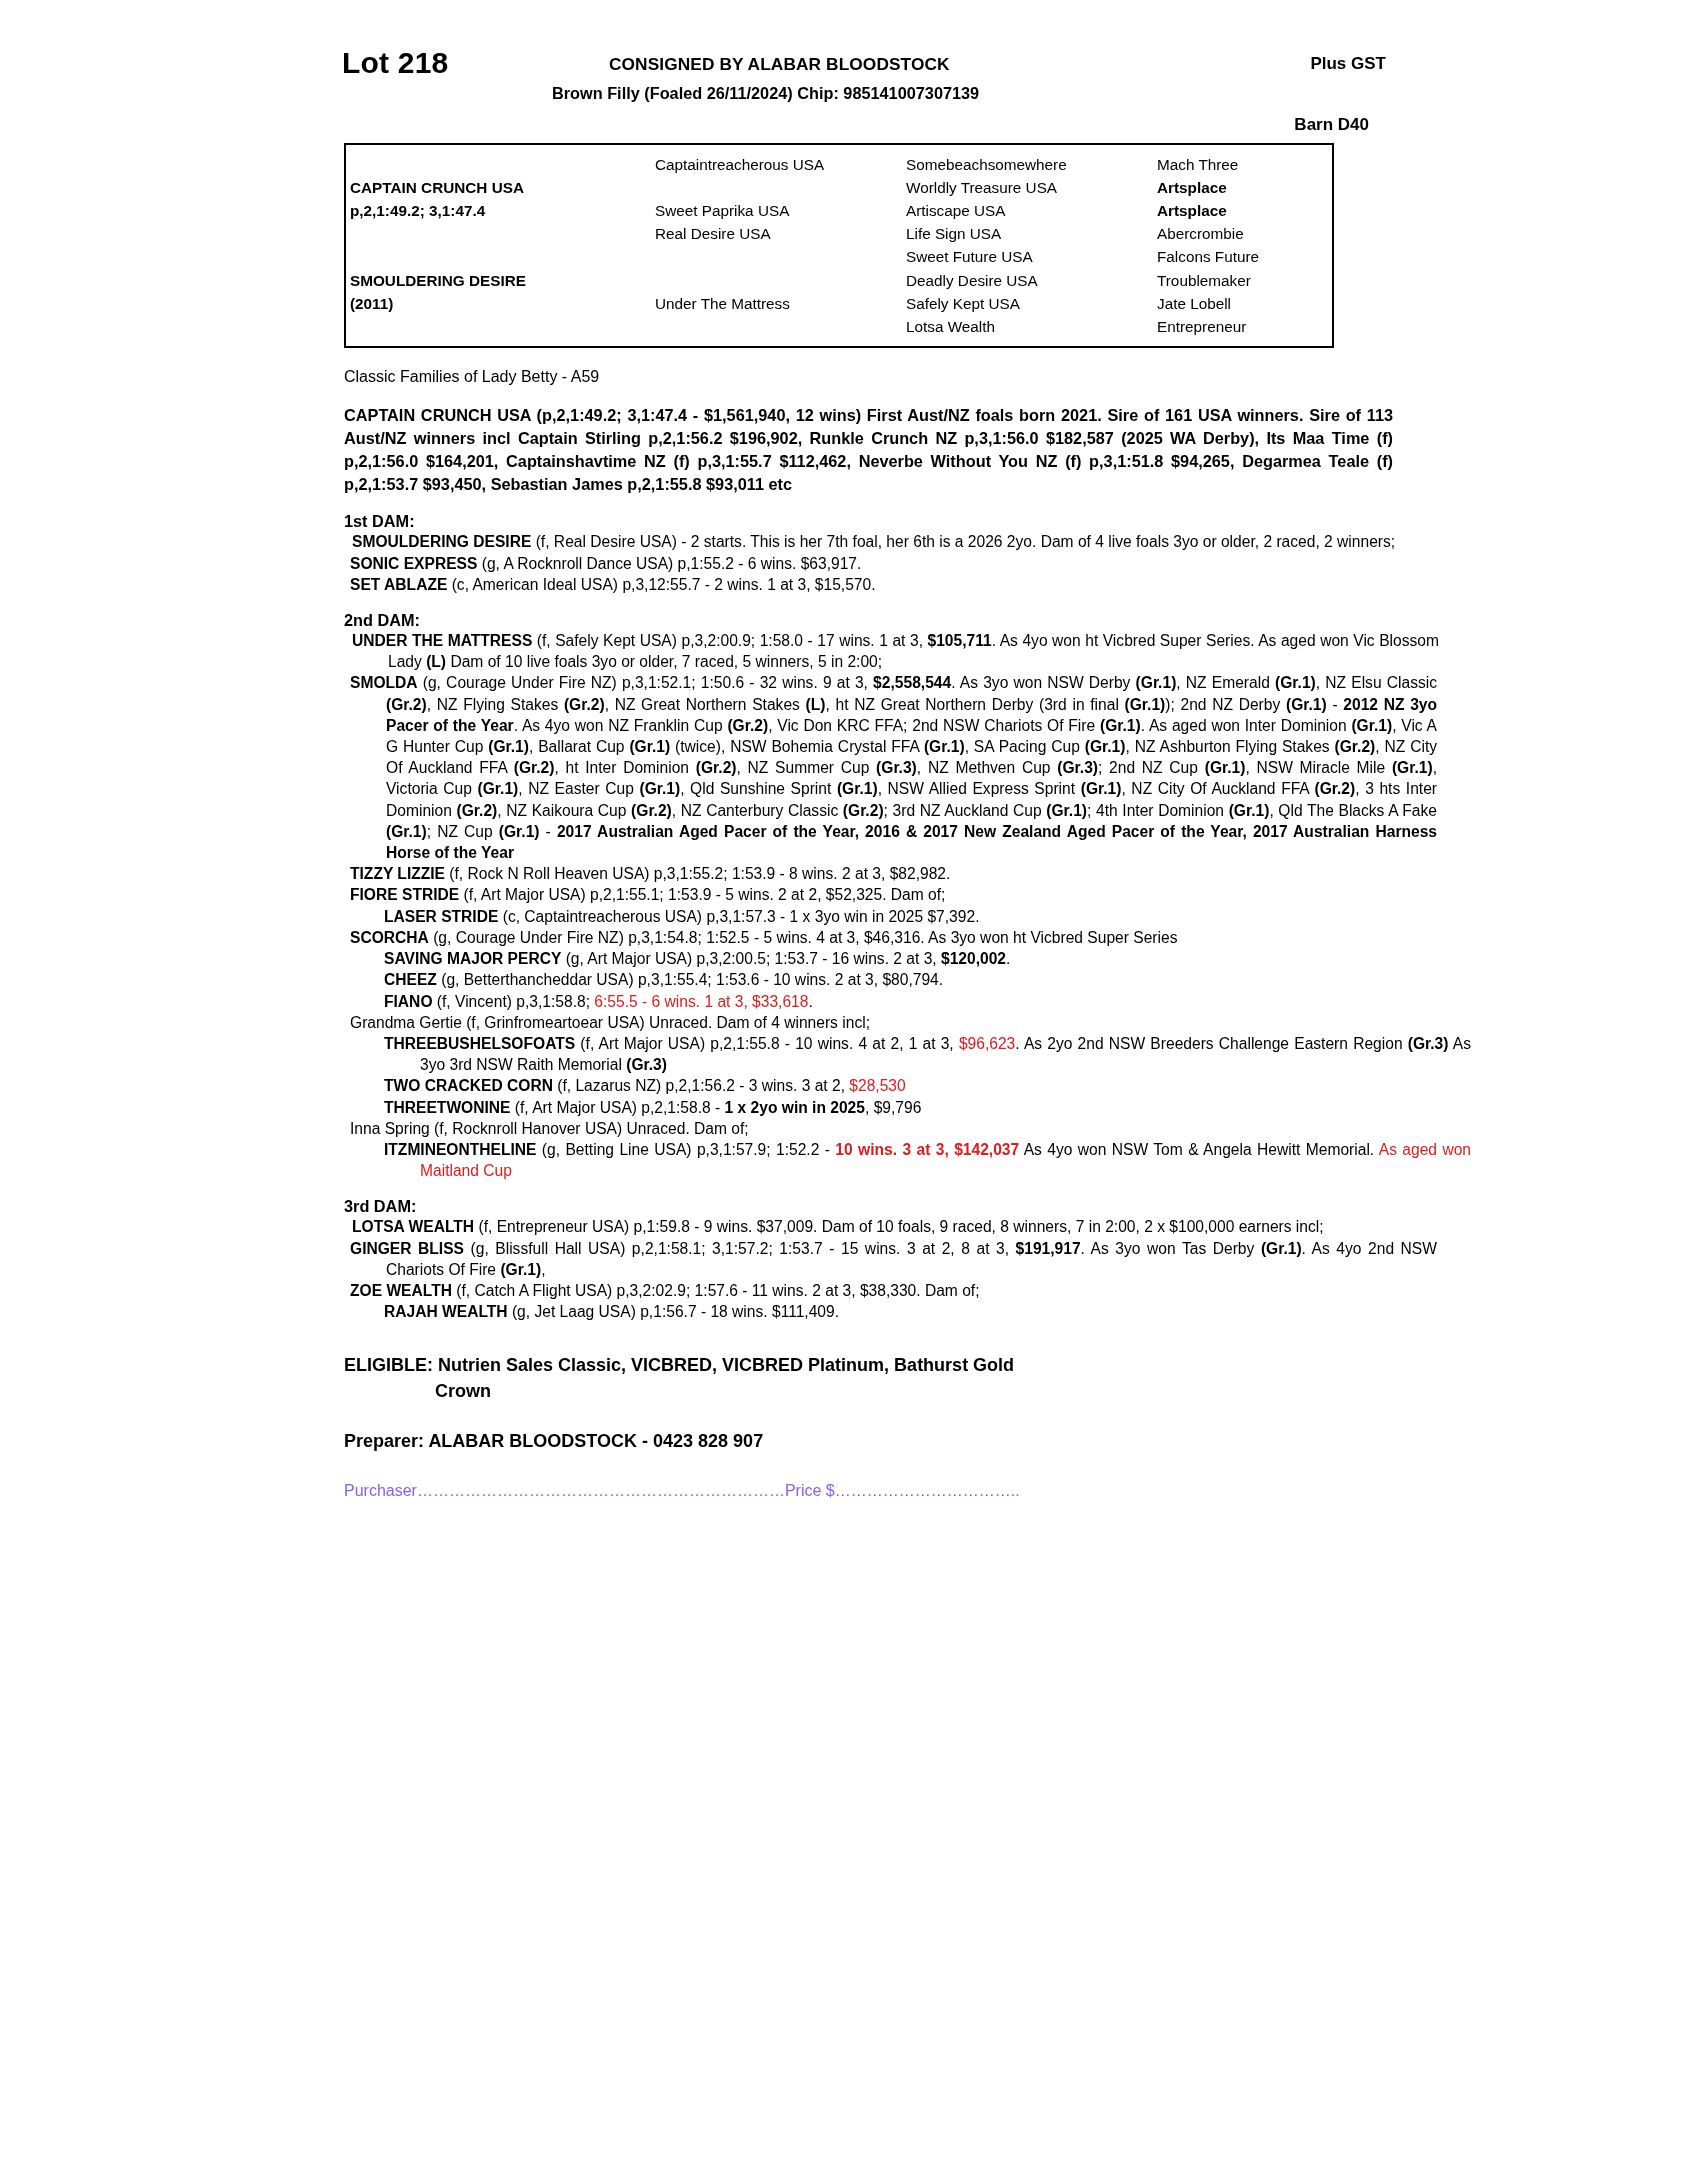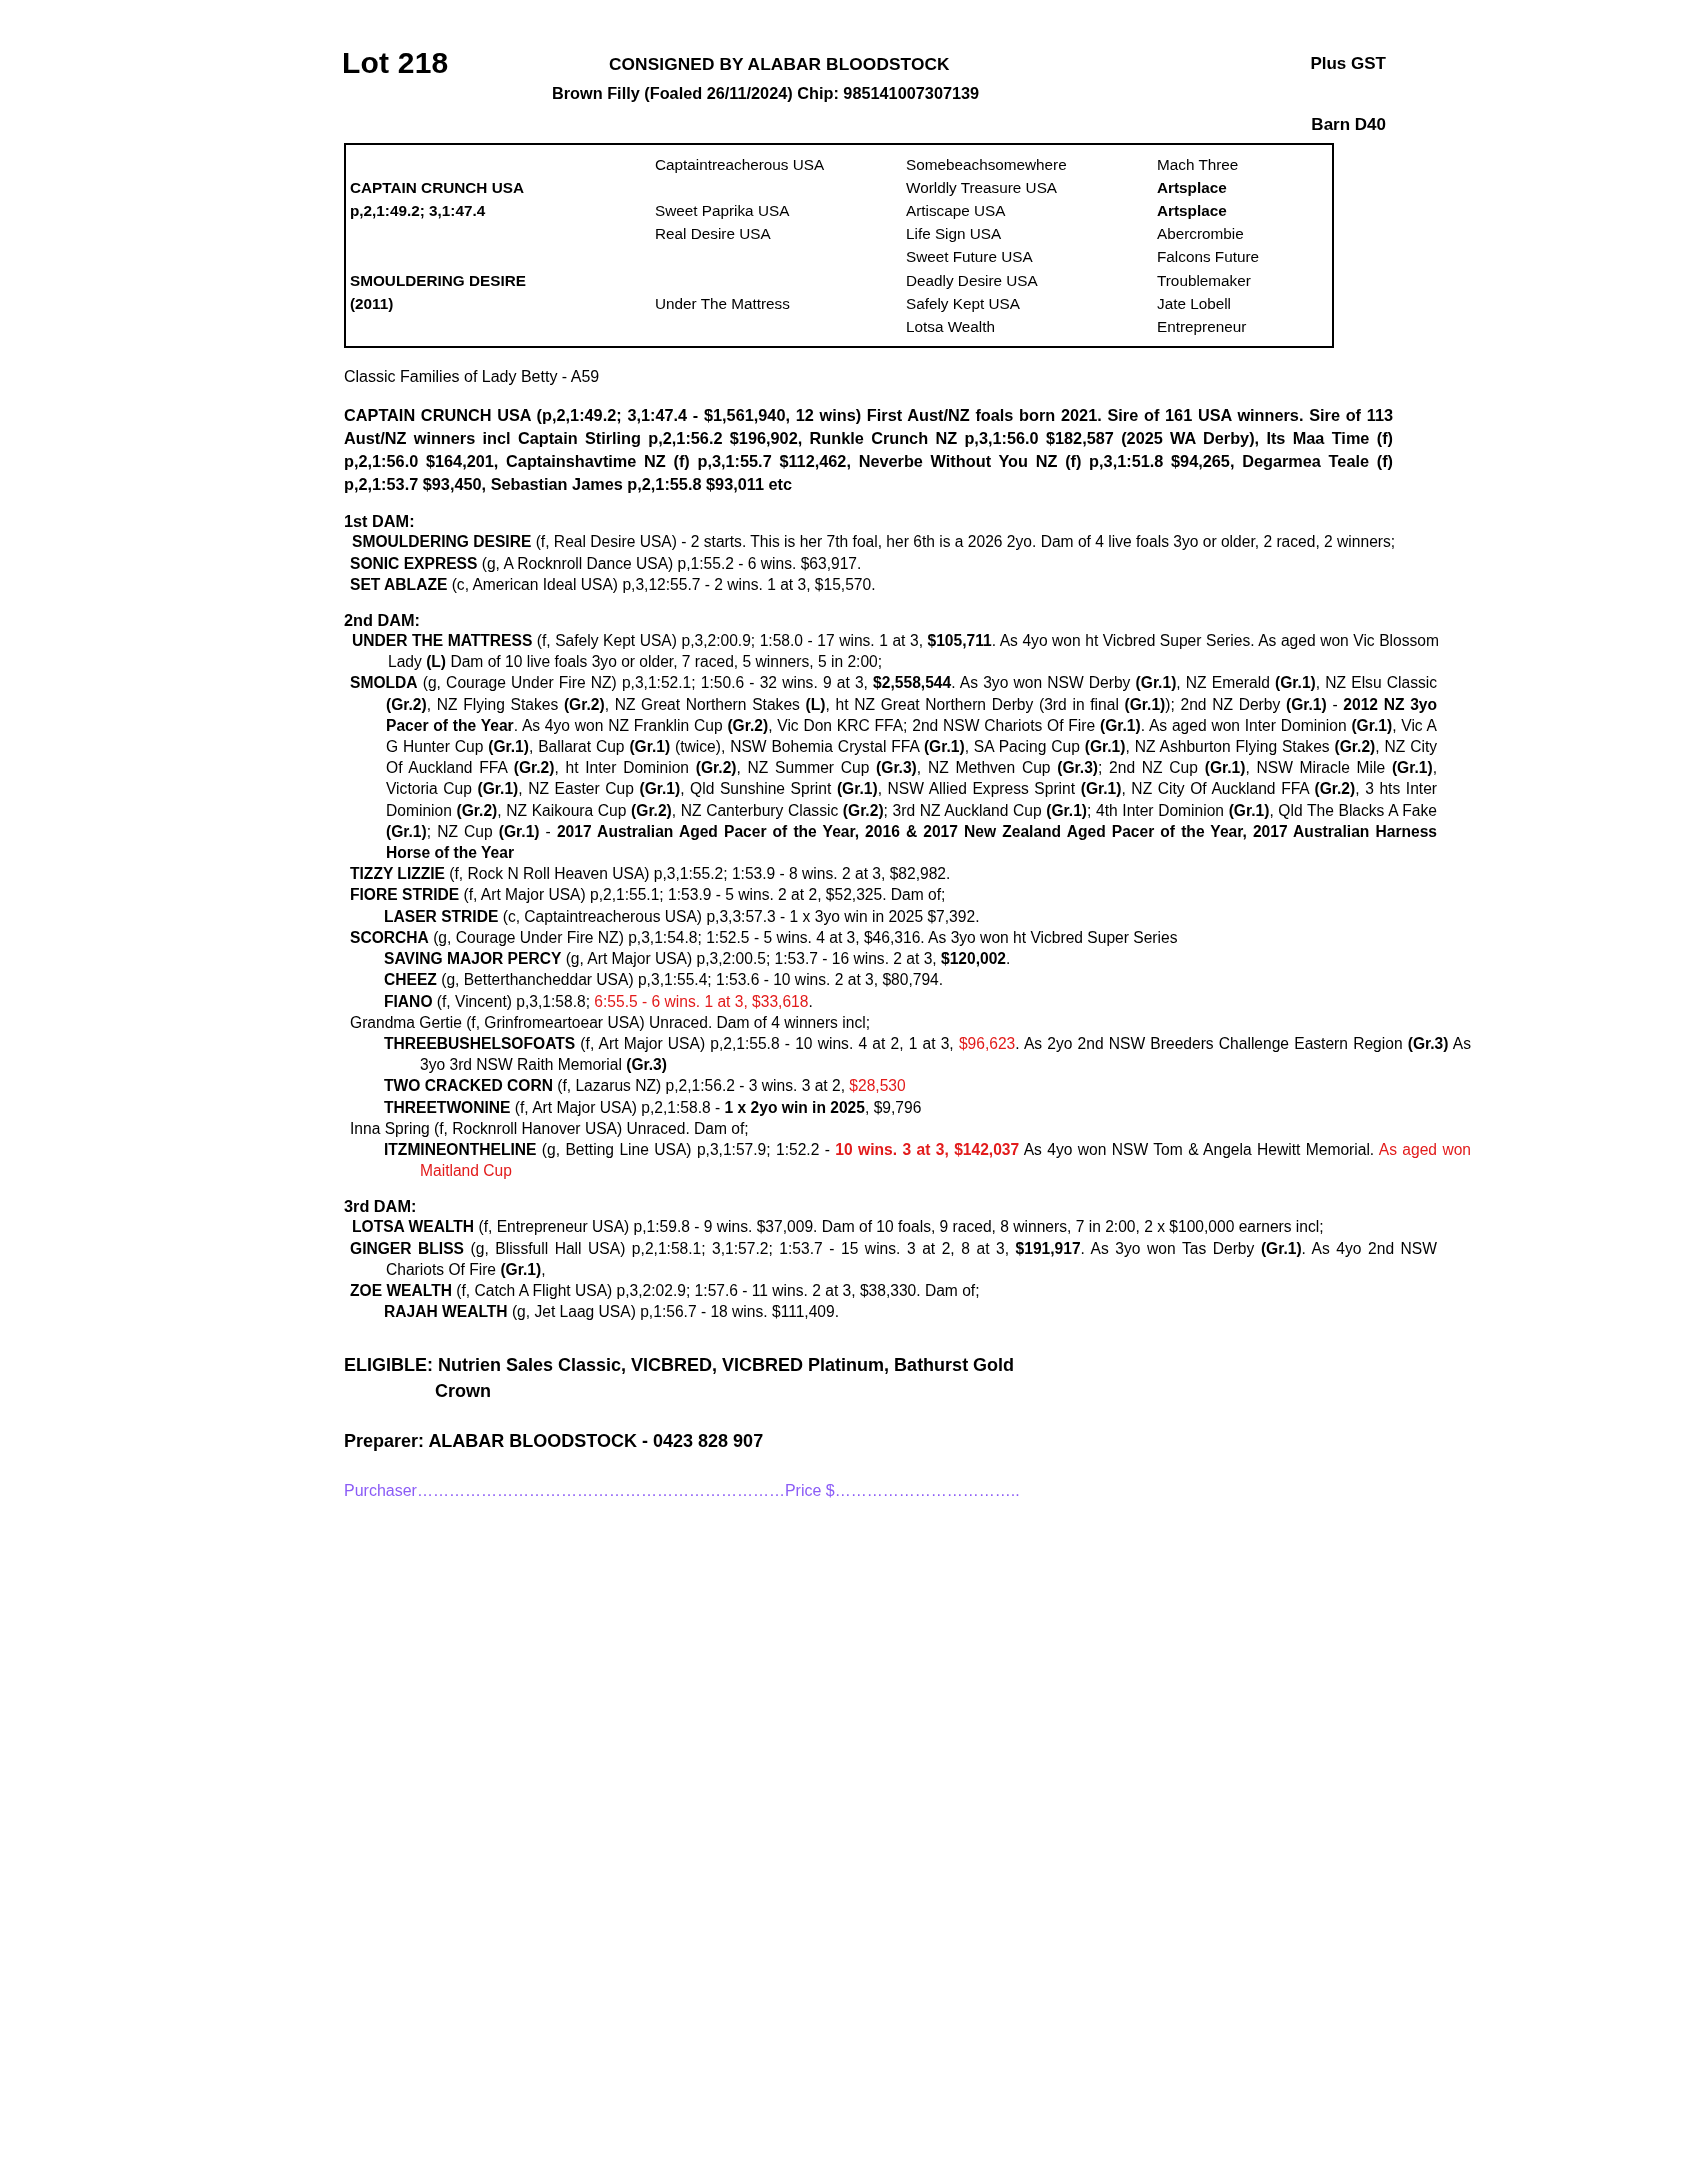--- a/index.html
+++ b/index.html
@@ -52,21 +52,21 @@
   }
   .plusgst {
     position: absolute;
     right: 0;
     top: 14px;
     font-size: 17px;
     font-weight: bold;
   }
   .barn {
     position: absolute;
-    right: 0;
+    right: 17px;
     top: 75px;
     font-size: 17px;
     font-weight: bold;
   }
   
   .ped-wrap {
     margin-top: 8px;
     margin-left: 2px;
     width: 990px;
     border: 2px solid #000;
@@ -219,21 +219,21 @@
   <div id="sections">
       <div class="dam-head">1st DAM:</div>
       <div class="blk lvl0"><span class="hang" style="font-weight: bold;">SMOULDERING DESIRE</span><span> (f, Real Desire USA) - 2 starts. This is her 7th foal, her 6th is a 2026 2yo. Dam of 4 live foals 3yo or older, 2 raced, 2 winners;</span></div>
       <div class="blk lvl1"><span class="hang" style="font-weight: bold;">SONIC EXPRESS</span><span> (g, A Rocknroll Dance USA) p,1:55.2 - 6 wins. $63,917.</span></div>
       <div class="blk lvl1"><span class="hang" style="font-weight: bold;">SET ABLAZE</span><span> (c, American Ideal USA) p,3,12:55.7 - 2 wins. 1 at 3, $15,570.</span></div>
       <div class="dam-head">2nd DAM:</div>
       <div class="blk lvl0"><span class="hang" style="font-weight: bold;">UNDER THE MATTRESS</span><span> (f, Safely Kept USA) p,3,2:00.9; 1:58.0 - 17 wins. 1 at 3, </span><span style="font-weight: bold;">$105,711</span><span>. As 4yo won ht Vicbred Super Series. As aged won Vic Blossom Lady </span><span style="font-weight: bold;">(L)</span><span> Dam of 10 live foals 3yo or older, 7 raced, 5 winners, 5 in 2:00;</span></div>
       <div class="blk lvl1"><span class="hang" style="font-weight: bold;">SMOLDA</span><span> (g, Courage Under Fire NZ) p,3,1:52.1; 1:50.6 - 32 wins. 9 at 3, </span><span style="font-weight: bold;">$2,558,544</span><span>. As 3yo won NSW Derby </span><span style="font-weight: bold;">(Gr.1)</span><span>, NZ Emerald </span><span style="font-weight: bold;">(Gr.1)</span><span>, NZ Elsu Classic </span><span style="font-weight: bold;">(Gr.2)</span><span>, NZ Flying Stakes </span><span style="font-weight: bold;">(Gr.2)</span><span>, NZ Great Northern Stakes </span><span style="font-weight: bold;">(L)</span><span>, ht NZ Great Northern Derby (3rd in final </span><span style="font-weight: bold;">(Gr.1)</span><span>); 2nd NZ Derby </span><span style="font-weight: bold;">(Gr.1)</span><span> - </span><span style="font-weight: bold;">2012 NZ 3yo Pacer of the Year</span><span>. As 4yo won NZ Franklin Cup </span><span style="font-weight: bold;">(Gr.2)</span><span>, Vic Don KRC FFA; 2nd NSW Chariots Of Fire </span><span style="font-weight: bold;">(Gr.1)</span><span>. As aged won Inter Dominion </span><span style="font-weight: bold;">(Gr.1)</span><span>, Vic A G Hunter Cup </span><span style="font-weight: bold;">(Gr.1)</span><span>, Ballarat Cup </span><span style="font-weight: bold;">(Gr.1)</span><span> (twice), NSW Bohemia Crystal FFA </span><span style="font-weight: bold;">(Gr.1)</span><span>, SA Pacing Cup </span><span style="font-weight: bold;">(Gr.1)</span><span>, NZ Ashburton Flying Stakes </span><span style="font-weight: bold;">(Gr.2)</span><span>, NZ City Of Auckland FFA </span><span style="font-weight: bold;">(Gr.2)</span><span>, ht Inter Dominion </span><span style="font-weight: bold;">(Gr.2)</span><span>, NZ Summer Cup </span><span style="font-weight: bold;">(Gr.3)</span><span>, NZ Methven Cup </span><span style="font-weight: bold;">(Gr.3)</span><span>; 2nd NZ Cup </span><span style="font-weight: bold;">(Gr.1)</span><span>, NSW Miracle Mile </span><span style="font-weight: bold;">(Gr.1)</span><span>, Victoria Cup </span><span style="font-weight: bold;">(Gr.1)</span><span>, NZ Easter Cup </span><span style="font-weight: bold;">(Gr.1)</span><span>, Qld Sunshine Sprint </span><span style="font-weight: bold;">(Gr.1)</span><span>, NSW Allied Express Sprint </span><span style="font-weight: bold;">(Gr.1)</span><span>, NZ City Of Auckland FFA </span><span style="font-weight: bold;">(Gr.2)</span><span>, 3 hts Inter Dominion </span><span style="font-weight: bold;">(Gr.2)</span><span>, NZ Kaikoura Cup </span><span style="font-weight: bold;">(Gr.2)</span><span>, NZ Canterbury Classic </span><span style="font-weight: bold;">(Gr.2)</span><span>; 3rd NZ Auckland Cup </span><span style="font-weight: bold;">(Gr.1)</span><span>; 4th Inter Dominion </span><span style="font-weight: bold;">(Gr.1)</span><span>, Qld The Blacks A Fake </span><span style="font-weight: bold;">(Gr.1)</span><span>; NZ Cup </span><span style="font-weight: bold;">(Gr.1)</span><span> - </span><span style="font-weight: bold;">2017 Australian Aged Pacer of the Year, 2016 &amp; 2017 New Zealand Aged Pacer of the Year, 2017 Australian Harness Horse of the Year</span></div>
       <div class="blk lvl1"><span class="hang" style="font-weight: bold;">TIZZY LIZZIE</span><span> (f, Rock N Roll Heaven USA) p,3,1:55.2; 1:53.9 - 8 wins. 2 at 3, $82,982.</span></div>
       <div class="blk lvl1"><span class="hang" style="font-weight: bold;">FIORE STRIDE</span><span> (f, Art Major USA) p,2,1:55.1; 1:53.9 - 5 wins. 2 at 2, $52,325. Dam of;</span></div>
-      <div class="blk lvl2"><span class="hang" style="font-weight: bold;">LASER STRIDE</span><span> (c, Captaintreacherous USA) p,3,3:57.3 - 1 x 3yo win in 2025 $7,392.</span></div>
+      <div class="blk lvl2"><span class="hang" style="font-weight: bold;">LASER STRIDE</span><span> (c, Captaintreacherous USA) p,3,1:57.3 - 1 x 3yo win in 2025 $7,392.</span></div>
       <div class="blk lvl1"><span class="hang" style="font-weight: bold;">SCORCHA</span><span> (g, Courage Under Fire NZ) p,3,1:54.8; 1:52.5 - 5 wins. 4 at 3, $46,316. As 3yo won ht Vicbred Super Series</span></div>
       <div class="blk lvl2"><span class="hang" style="font-weight: bold;">SAVING MAJOR PERCY</span><span> (g, Art Major USA) p,3,2:00.5; 1:53.7 - 16 wins. 2 at 3, </span><span style="font-weight: bold;">$120,002</span><span>.</span></div>
       <div class="blk lvl2"><span class="hang" style="font-weight: bold;">CHEEZ</span><span> (g, Betterthancheddar USA) p,3,1:55.4; 1:53.6 - 10 wins. 2 at 3, $80,794.</span></div>
       <div class="blk lvl2"><span class="hang" style="font-weight: bold;">FIANO</span><span> (f, Vincent) p,3,1:58.8; </span><span class="red">6:55.5 - 6 wins. 1 at 3, $33,618</span><span>.</span></div>
       <div class="blk lvl1"><span class="hang">Grandma Gertie (f, Grinfromeartoear USA) Unraced. Dam of 4 winners incl;</span></div>
       <div class="blk lvl2"><span class="hang" style="font-weight: bold;">THREEBUSHELSOFOATS</span><span> (f, Art Major USA) p,2,1:55.8 - 10 wins. 4 at 2, 1 at 3, </span><span class="red">$96,623</span><span>. As 2yo 2nd NSW Breeders Challenge Eastern Region </span><span style="font-weight: bold;">(Gr.3)</span><span> As 3yo 3rd NSW Raith Memorial </span><span style="font-weight: bold;">(Gr.3)</span></div>
       <div class="blk lvl2"><span class="hang" style="font-weight: bold;">TWO CRACKED CORN</span><span> (f, Lazarus NZ) p,2,1:56.2 - 3 wins. 3 at 2, </span><span class="red">$28,530</span></div>
       <div class="blk lvl2"><span class="hang" style="font-weight: bold;">THREETWONINE</span><span> (f, Art Major USA) p,2,1:58.8 - </span><span style="font-weight: bold;">1 x 2yo win in 2025</span><span>, $9,796</span></div>
       <div class="blk lvl1"><span class="hang">Inna Spring (f, Rocknroll Hanover USA) Unraced. Dam of;</span></div>
       <div class="blk lvl2"><span class="hang" style="font-weight: bold;">ITZMINEONTHELINE</span><span> (g, Betting Line USA) p,3,1:57.9; 1:52.2 - </span><span class="red" style="font-weight: bold;">10 wins. 3 at 3, $142,037</span><span> As 4yo won NSW Tom &amp; Angela Hewitt Memorial. </span><span class="red">As aged won Maitland Cup</span></div>

